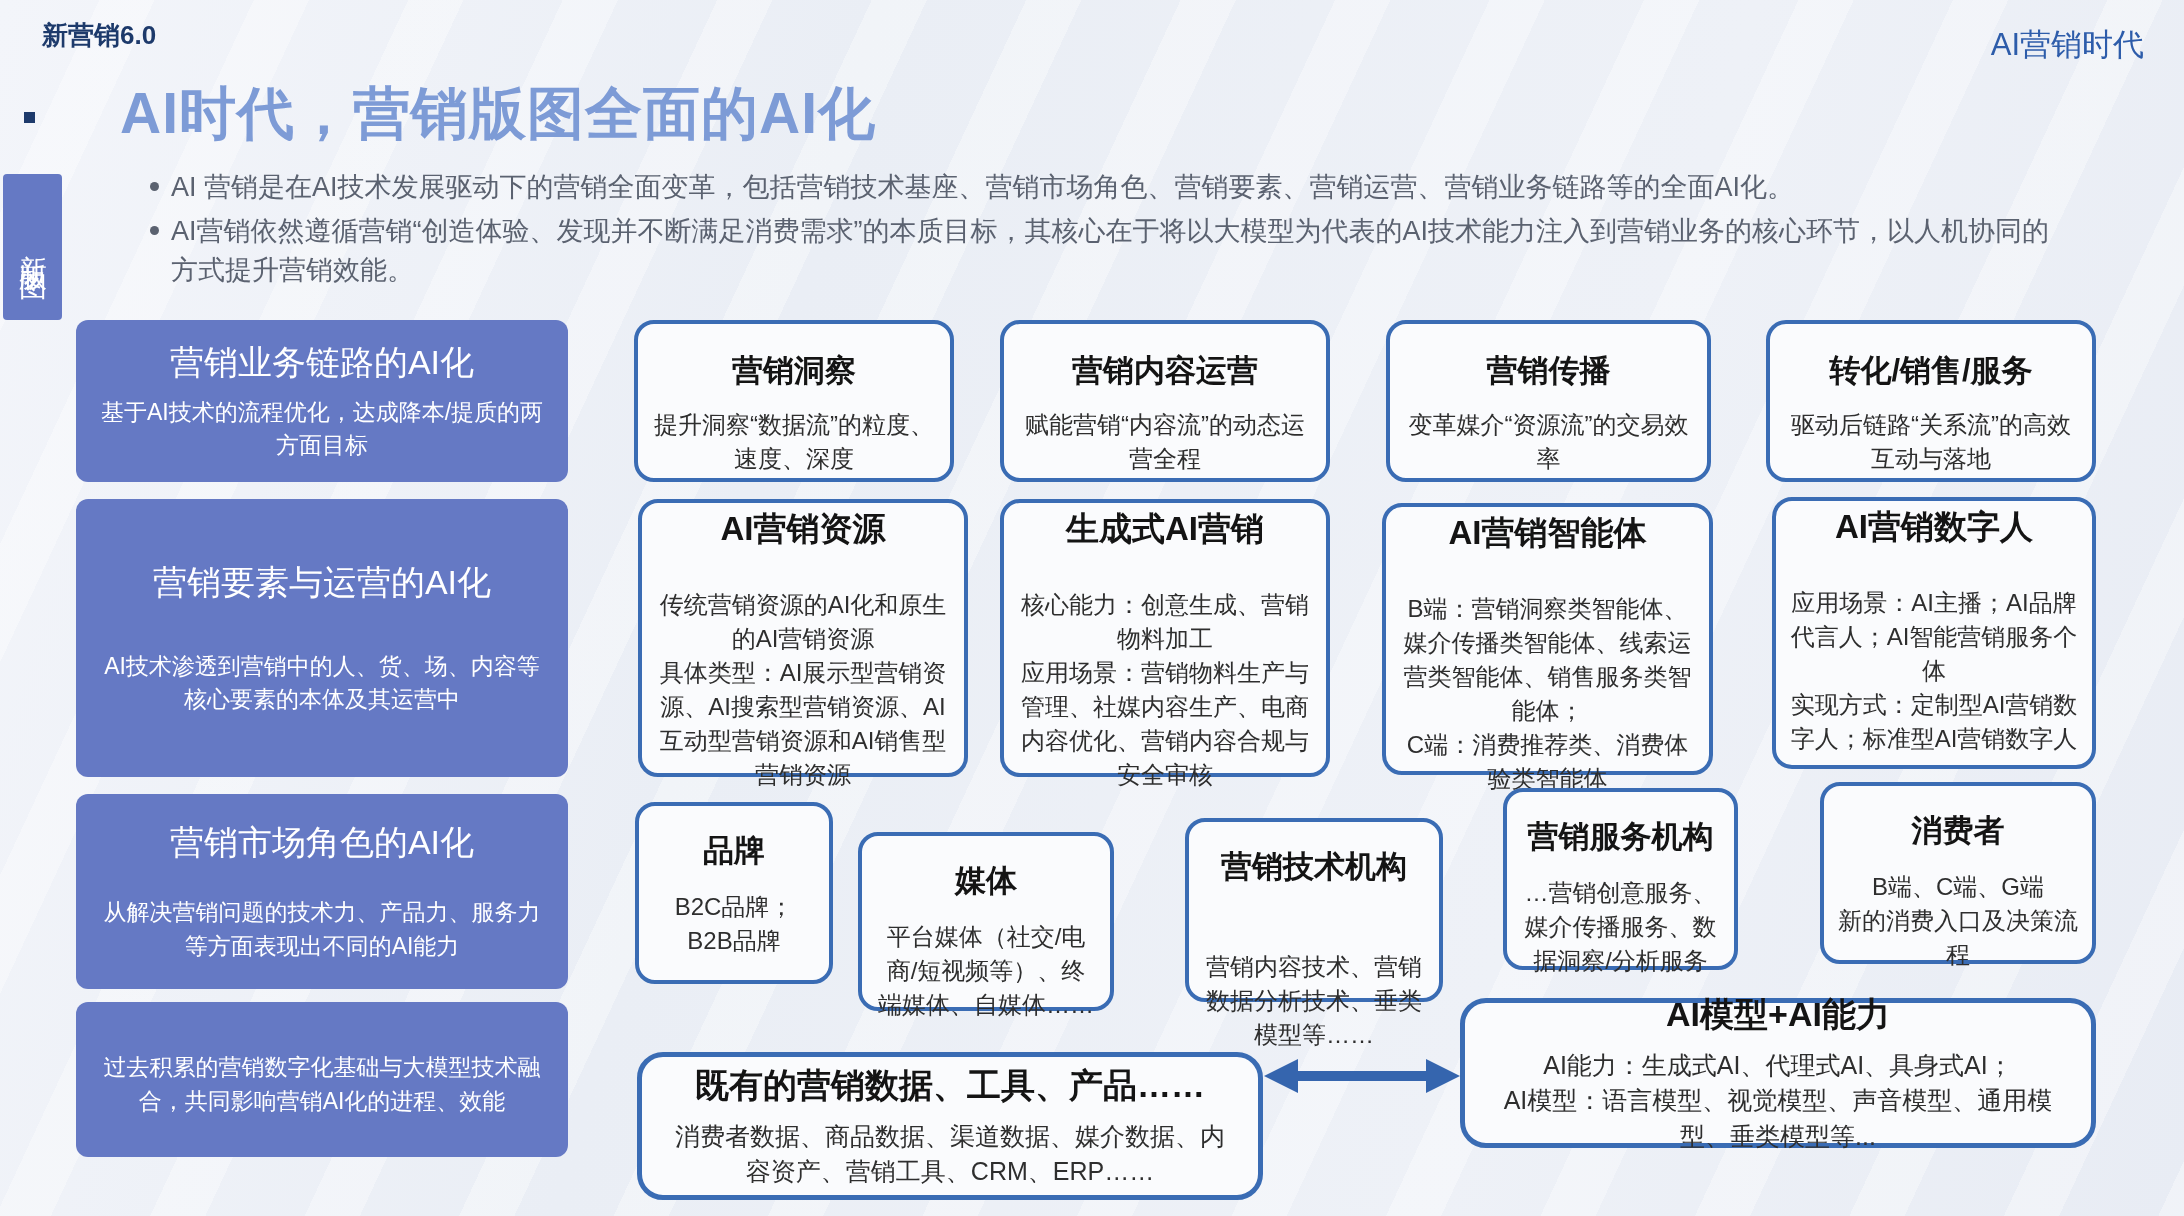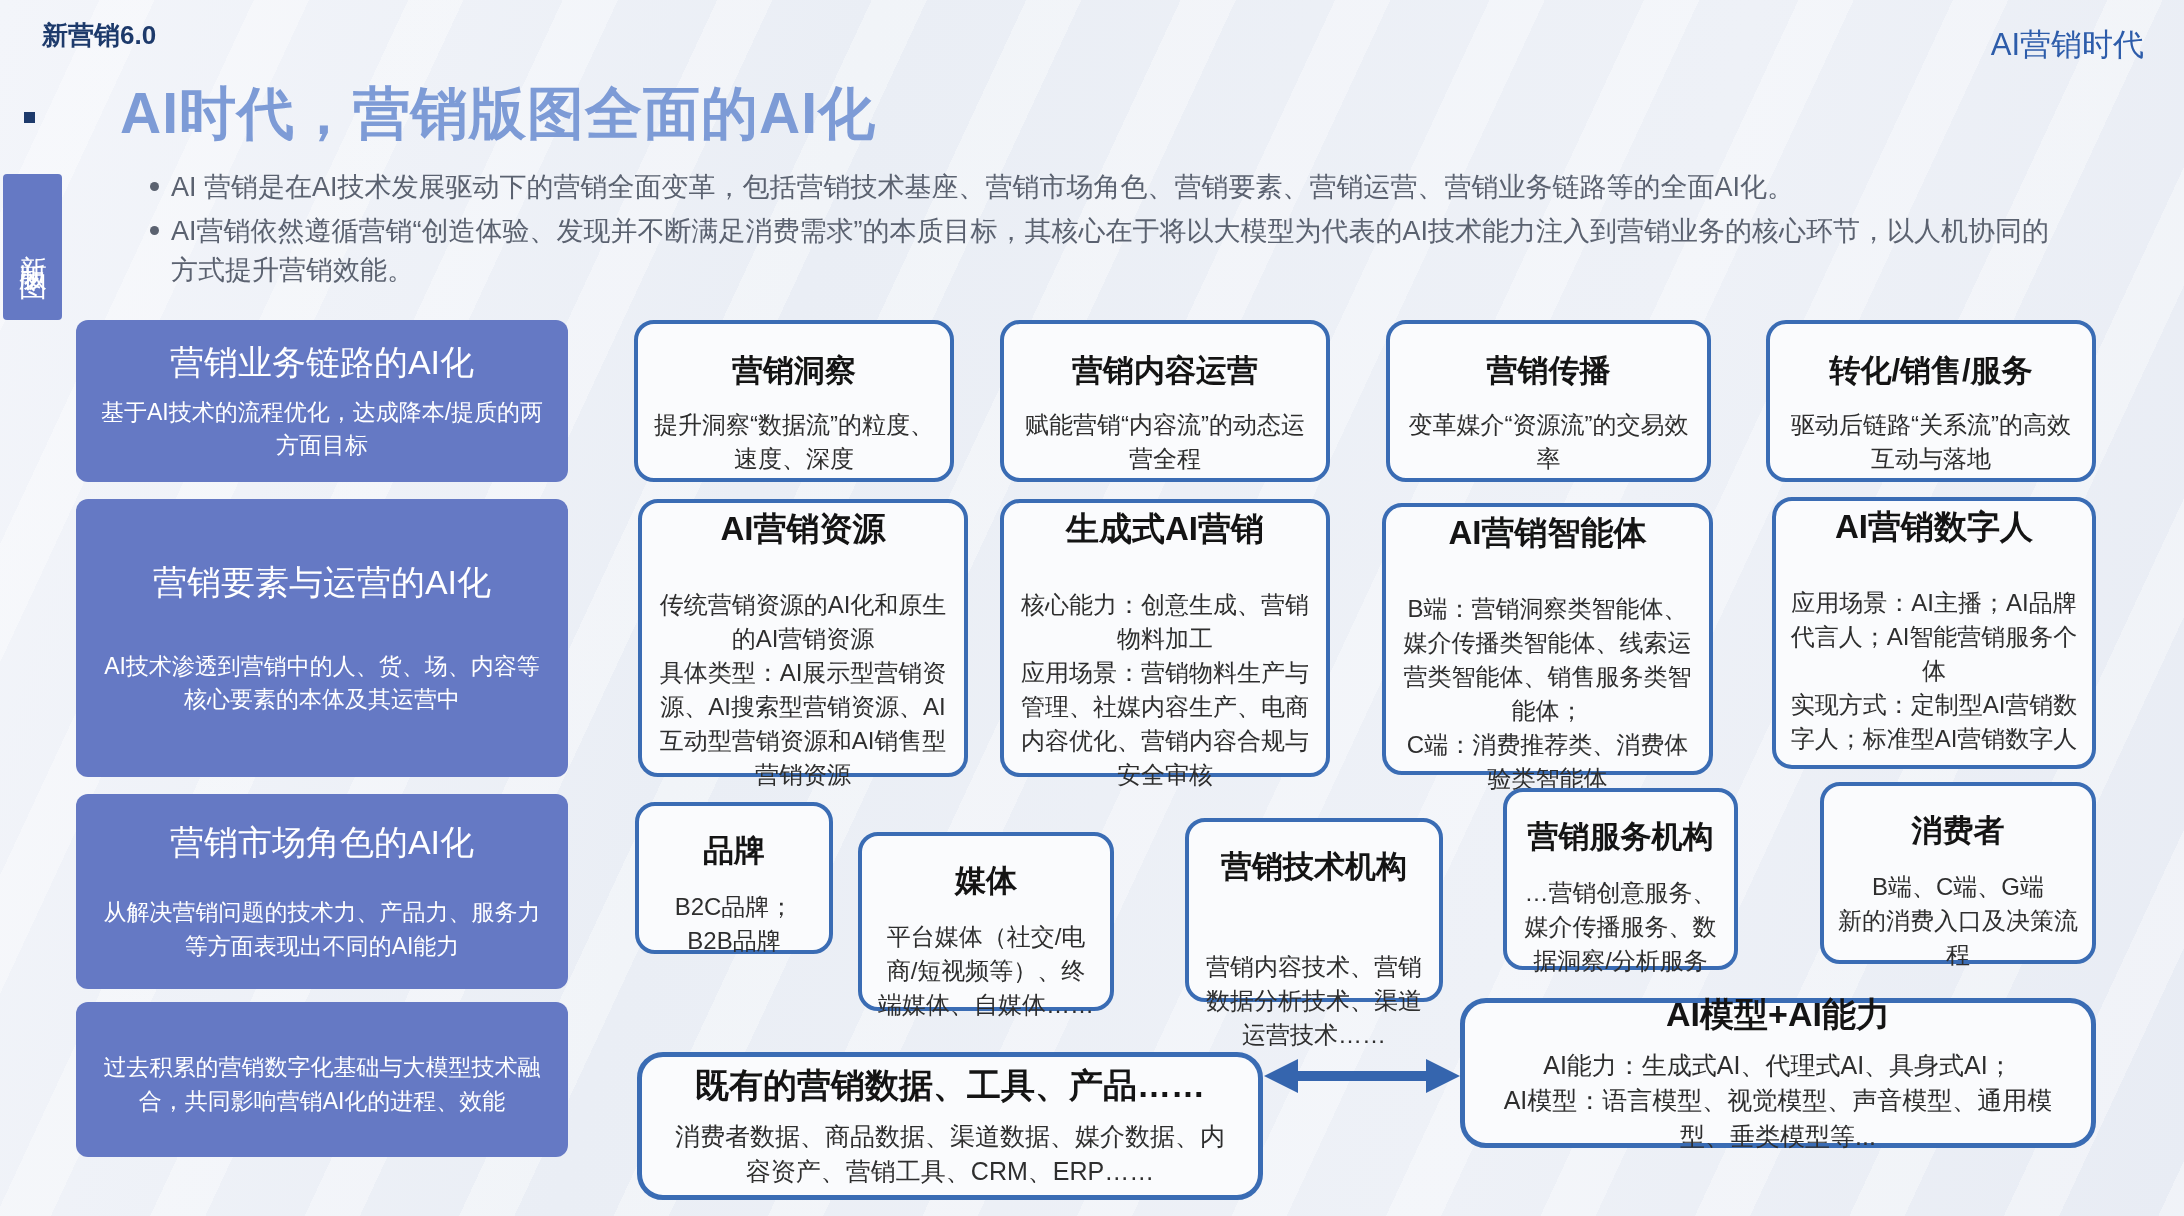--- a/index.html
+++ b/index.html
@@ -159,31 +159,31 @@
     <div class="c-title">AI营销智能体</div>
     <div class="c-body">B端：营销洞察类智能体、媒介传播类智能体、线索运营类智能体、销售服务类智能体；
 C端：消费推荐类、消费体验类智能体</div>
   </div>
   <div class="abs card r2" style="left:1772px;top:497px;width:324px;height:272px;">
     <div class="c-title">AI营销数字人</div>
     <div class="c-body">应用场景：AI主播；AI品牌代言人；AI智能营销服务个体
 实现方式：定制型AI营销数字人；标准型AI营销数字人</div>
   </div>
 
-  <div class="abs card r3" style="left:635px;top:802px;width:198px;height:152px;">
+  <div class="abs card r3" style="left:635px;top:802px;width:198px;height:182px;">
     <div class="c-title">品牌</div>
     <div class="c-body">B2C品牌；B2B品牌</div>
   </div>
   <div class="abs card r3" style="left:858px;top:832px;width:256px;height:179px;">
     <div class="c-title">媒体</div>
     <div class="c-body">平台媒体（社交/电商/短视频等）、终端媒体、自媒体……</div>
   </div>
   <div class="abs card r3" style="left:1185px;top:818px;width:258px;height:184px;gap:44px;">
     <div class="c-title">营销技术机构</div>
-    <div class="c-body">营销内容技术、营销数据分析技术、渠道运营技术……</div>
+    <div class="c-body">营销内容技术、营销数据分析技术、垂类模型等……</div>
   </div>
   <div class="abs card r3" style="left:1503px;top:788px;width:235px;height:182px;">
     <div class="c-title">营销服务机构</div>
     <div class="c-body">…营销创意服务、媒介传播服务、数据洞察/分析服务</div>
   </div>
   <div class="abs card r3" style="left:1820px;top:782px;width:276px;height:182px;">
     <div class="c-title">消费者</div>
     <div class="c-body">B端、C端、G端
 新的消费入口及决策流程</div>
   </div>

